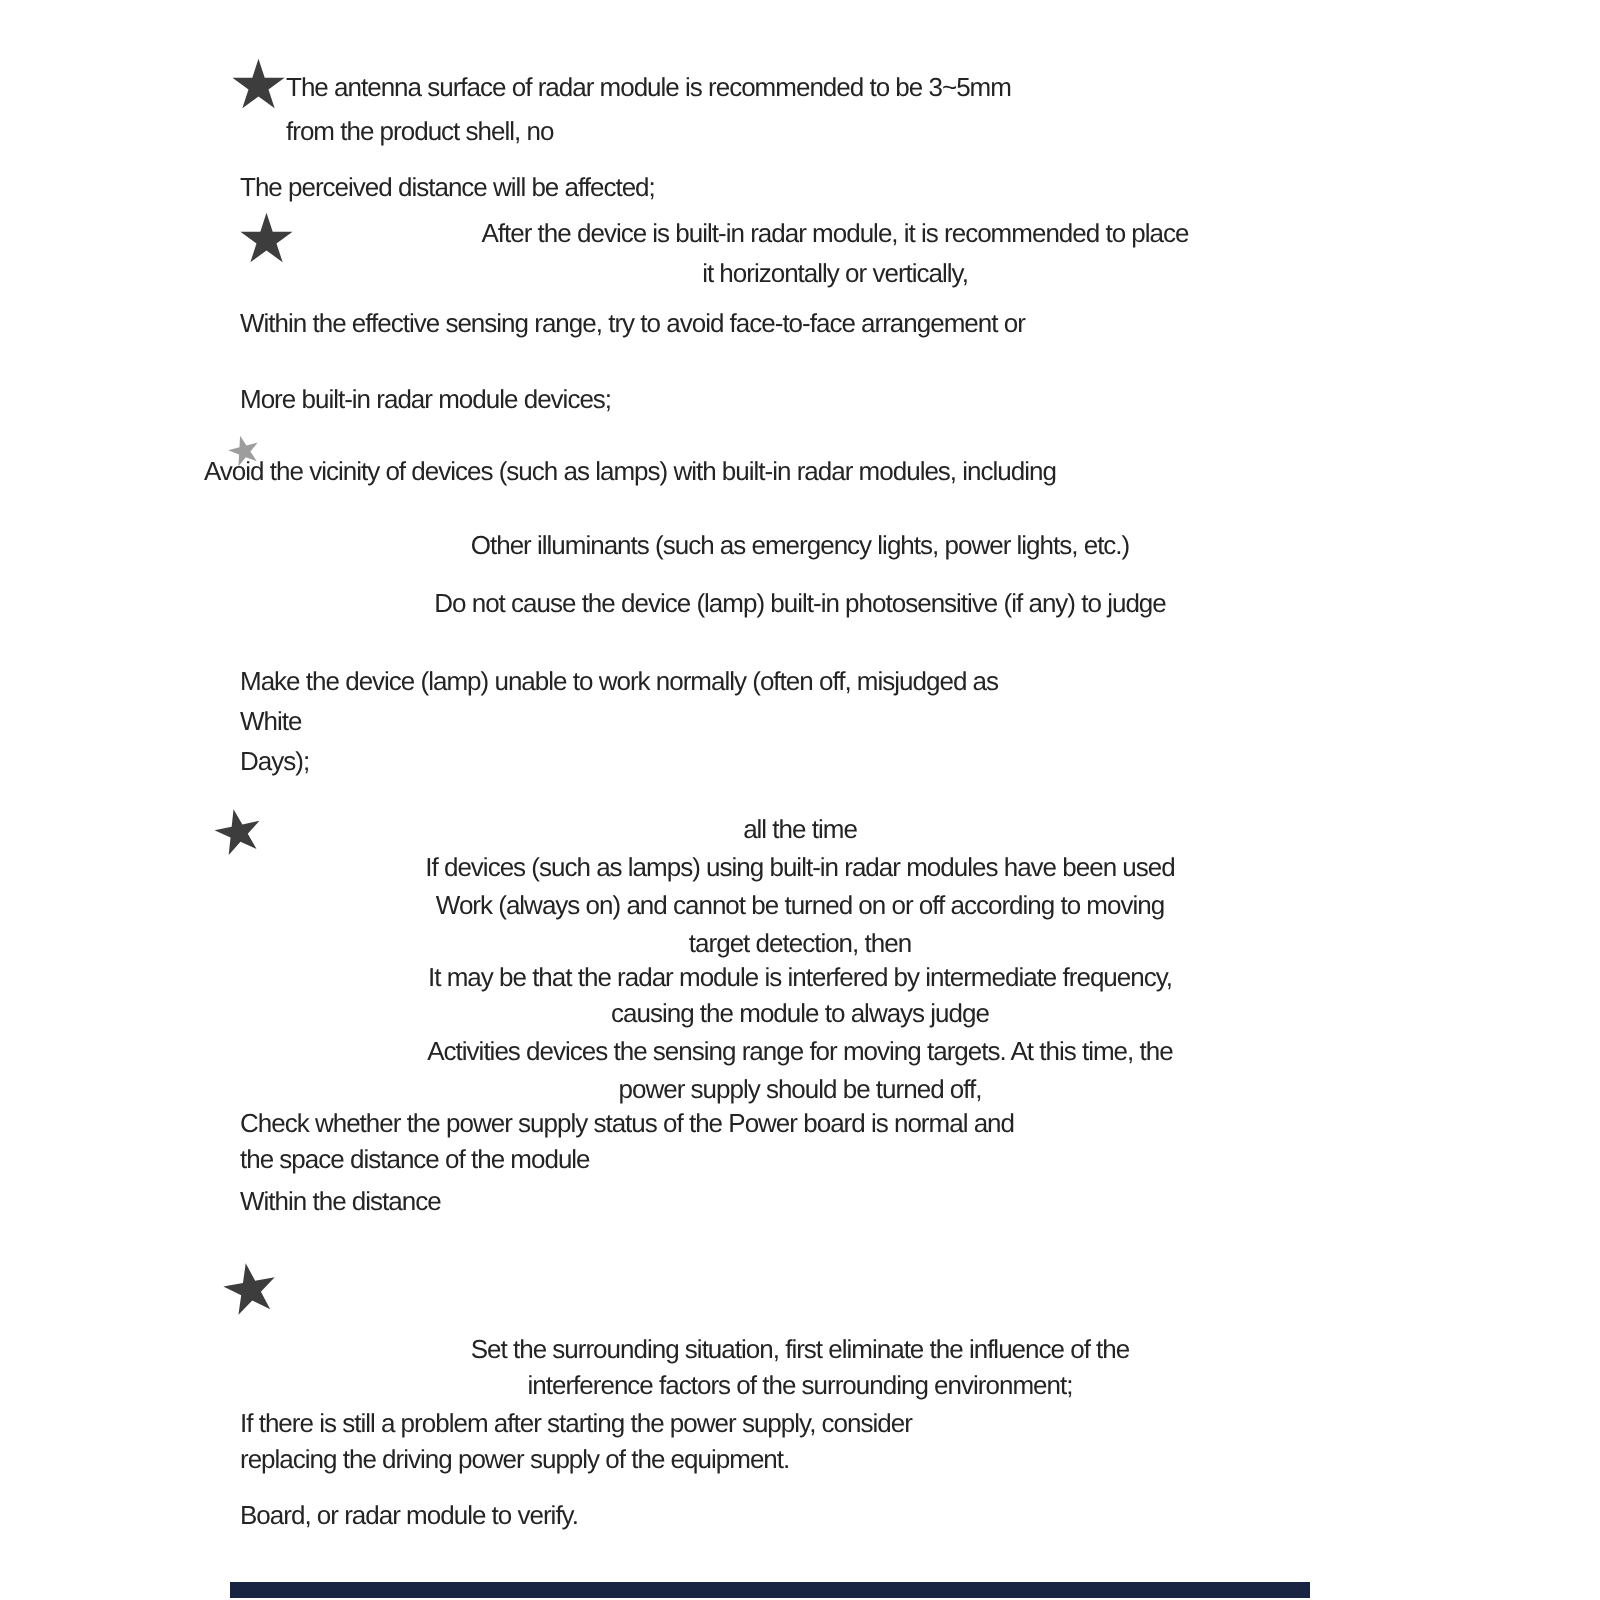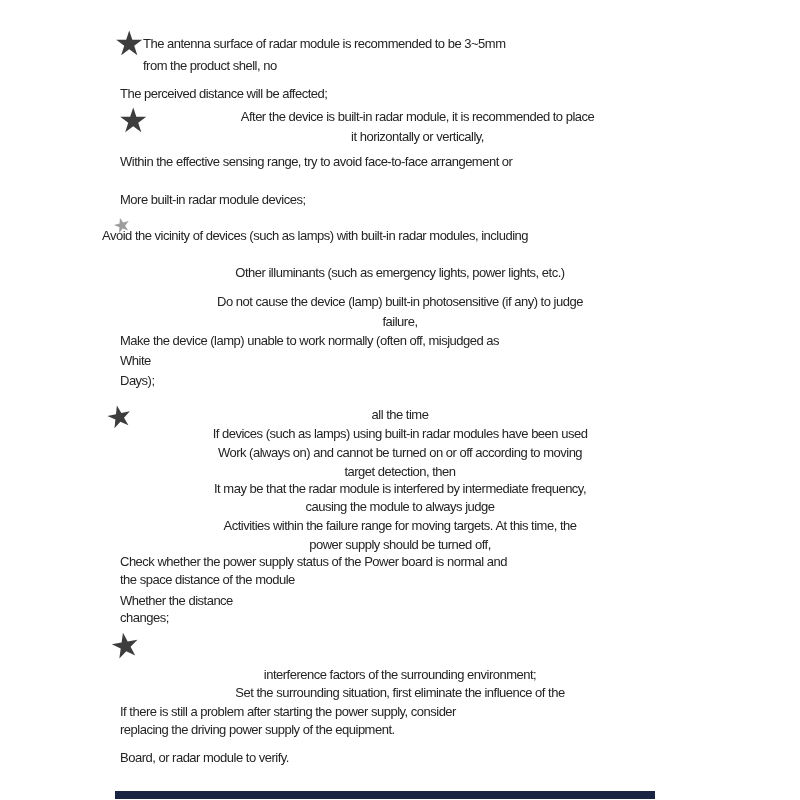--- a/index.html
+++ b/index.html
@@ -82,21 +82,20 @@
   <div class="para" style="left:102px;top:226px;width:640px">
     <div class="ln">Avoid the vicinity of devices (such as lamps) with built-in radar modules, including</div>
   </div>
 
   <div class="para center" style="left:100px;top:263px;width:600px">
     <div class="ln">Other illuminants (such as emergency lights, power lights, etc.)</div>
   </div>
 
   <div class="para center" style="left:100px;top:292px;width:600px">
     <div class="ln" style="line-height:20px">Do not cause the device (lamp) built-in photosensitive (if any) to judge</div>
-    <div class="ln" style="line-height:20px">failure,</div>
   </div>
 
   <div class="para" style="left:120px;top:331px;width:560px">
     <div class="ln" style="line-height:20px">Make the device (lamp) unable to work normally (often off, misjudged as</div>
     <div class="ln" style="line-height:20px">White</div>
   </div>
 
   <div class="para" style="left:120px;top:371px;width:200px">
     <div class="ln">Days);</div>
   </div>
@@ -111,42 +110,39 @@
     <div class="ln">Work (always on) and cannot be turned on or off according to moving</div>
     <div class="ln">target detection, then</div>
   </div>
 
   <div class="para center" style="left:100px;top:480px;width:600px">
     <div class="ln" style="line-height:18px">It may be that the radar module is interfered by intermediate frequency,</div>
     <div class="ln" style="line-height:18px">causing the module to always judge</div>
   </div>
 
   <div class="para center" style="left:100px;top:516px;width:600px">
-    <div class="ln">Activities within the failure range for moving targets. At this time, the</div>
+    <div class="ln">Activities devices the sensing range for moving targets. At this time, the</div>
     <div class="ln">power supply should be turned off,</div>
   </div>
 
   <div class="para" style="left:120px;top:553px;width:580px">
     <div class="ln" style="line-height:18px">Check whether the power supply status of the Power board is normal and</div>
     <div class="ln" style="line-height:18px">the space distance of the module</div>
   </div>
 
   <div class="para" style="left:120px;top:591px;width:300px">
-    <div class="ln">Whether the distance</div>
+    <div class="ln">Within the distance</div>
   </div>
 
-  <div class="para" style="left:120px;top:608px;width:200px">
-    <div class="ln">changes;</div>
-  </div>
 
   <span class="star" style="left:110px;top:628px;transform:rotate(-10deg)">★</span>
 
   <div class="para center" style="left:100px;top:666px;width:600px">
+    <div class="ln" style="line-height:18px">Set the surrounding situation, first eliminate the influence of the</div>
     <div class="ln" style="line-height:18px">interference factors of the surrounding environment;</div>
-    <div class="ln" style="line-height:18px">Set the surrounding situation, first eliminate the influence of the</div>
   </div>
 
   <div class="para" style="left:120px;top:703px;width:540px">
     <div class="ln" style="line-height:18px">If there is still a problem after starting the power supply, consider</div>
     <div class="ln" style="line-height:18px">replacing the driving power supply of the equipment.</div>
   </div>
 
   <div class="para" style="left:120px;top:748px;width:320px">
     <div class="ln">Board, or radar module to verify.</div>
   </div>

